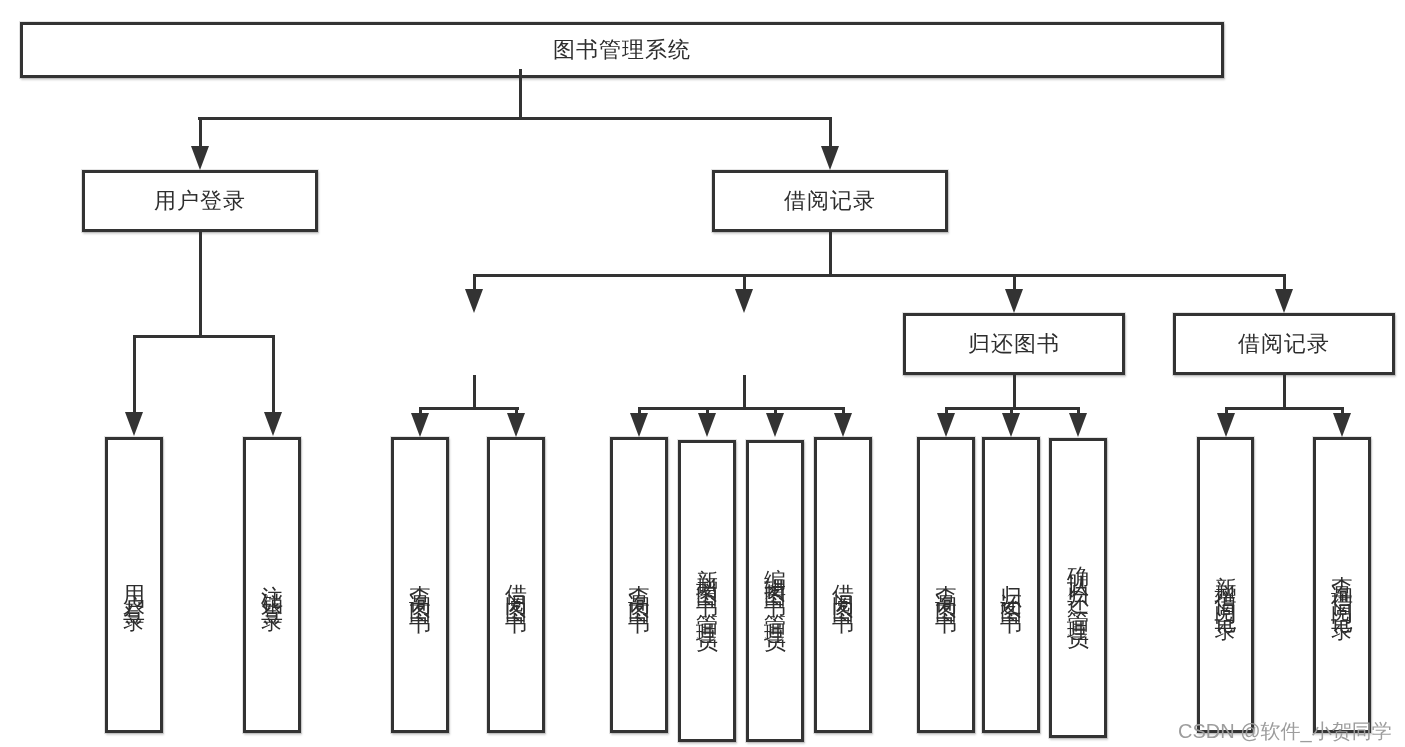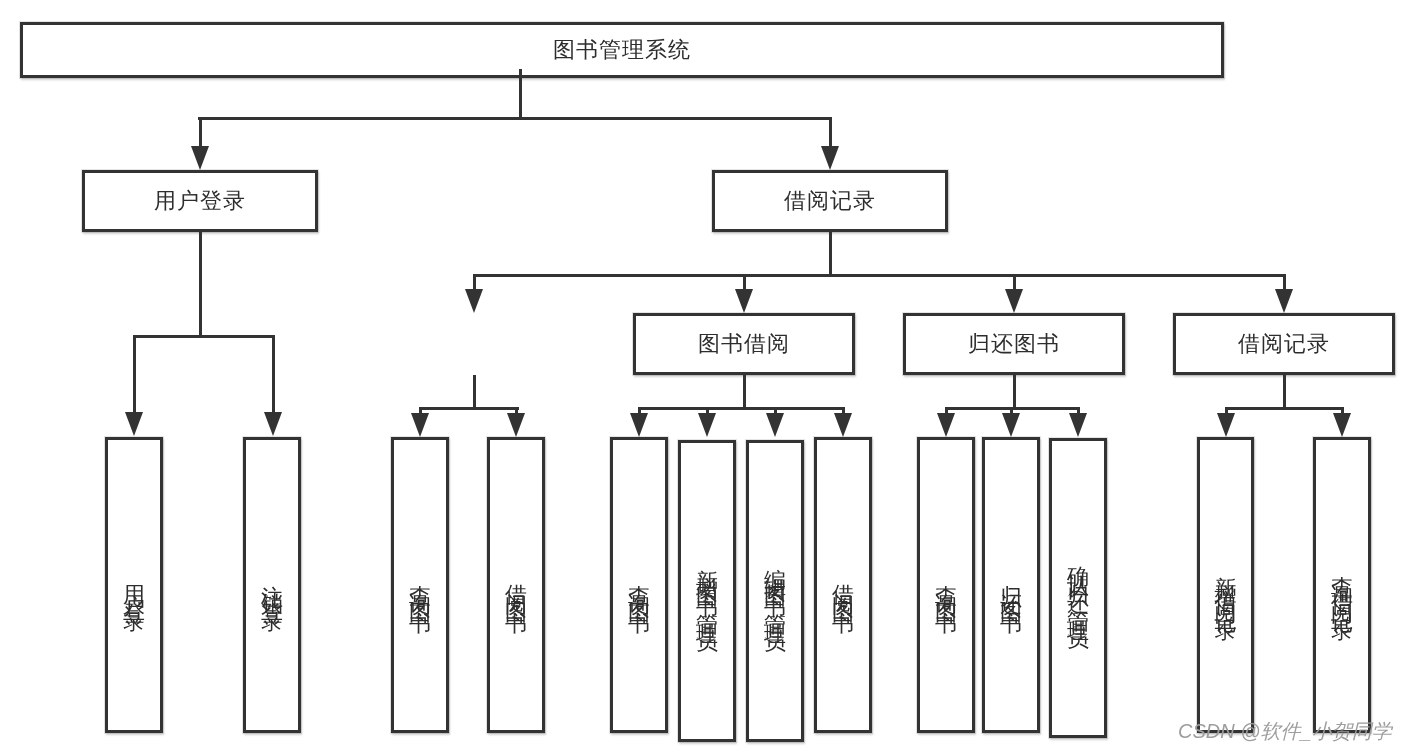--- a/index.html
+++ b/index.html
@@ -63,21 +63,20 @@
     border-top: 24px solid var(--line);
   }
   .watermark {
     position: absolute;
     left: 1178px;
     top: 718px;
     font-size: 20px;
     color: var(--watermark);
     white-space: nowrap;
     z-index: 5;
-    font-style: italic;
   }
 </style>
 </head>
 <body>
 
 <div class="stage">
 
   <div class="box" style="left:20px;top:22px;width:1204px;height:56px">
     <span class="lbl">图书管理系统</span>
   </div>
@@ -107,23 +106,20 @@
   <div class="hline" style="left:473px;top:274px;width:813px"></div>
   <div class="vline" style="left:473px;top:274px;height:16px"></div>
   <div class="arrow" style="left:465px;top:289px"></div>
   <div class="vline" style="left:743px;top:274px;height:16px"></div>
   <div class="arrow" style="left:735px;top:289px"></div>
   <div class="vline" style="left:1013px;top:274px;height:16px"></div>
   <div class="arrow" style="left:1005px;top:289px"></div>
   <div class="vline" style="left:1283px;top:274px;height:16px"></div>
   <div class="arrow" style="left:1275px;top:289px"></div>
 
-  <div class="box" style="left:633px;top:313px;width:222px;height:62px">
-    <span class="lbl">图书借阅</span>
-  </div>
   <div class="box" style="left:903px;top:313px;width:222px;height:62px">
     <span class="lbl">归还图书</span>
   </div>
   <div class="box" style="left:1173px;top:313px;width:222px;height:62px">
     <span class="lbl">借阅记录</span>
   </div>
 
   <div class="vline" style="left:473px;top:375px;height:32px"></div>
   <div class="hline" style="left:419px;top:407px;width:100px"></div>
   <div class="vline" style="left:419px;top:407px;height:8px"></div>

